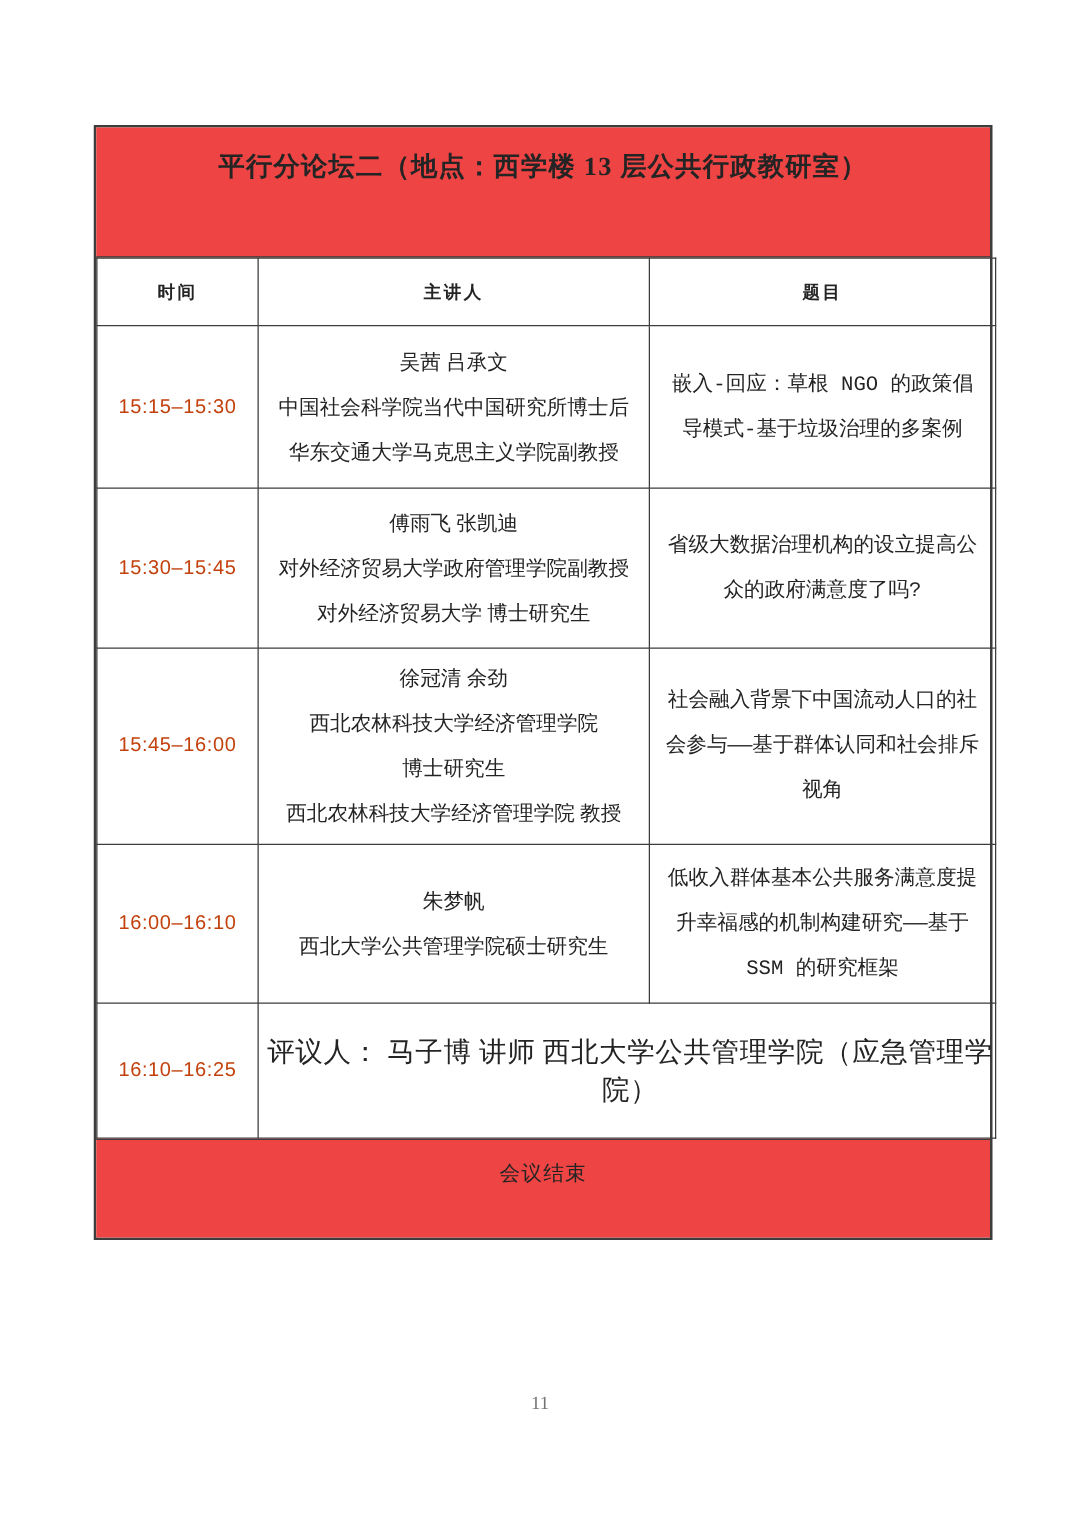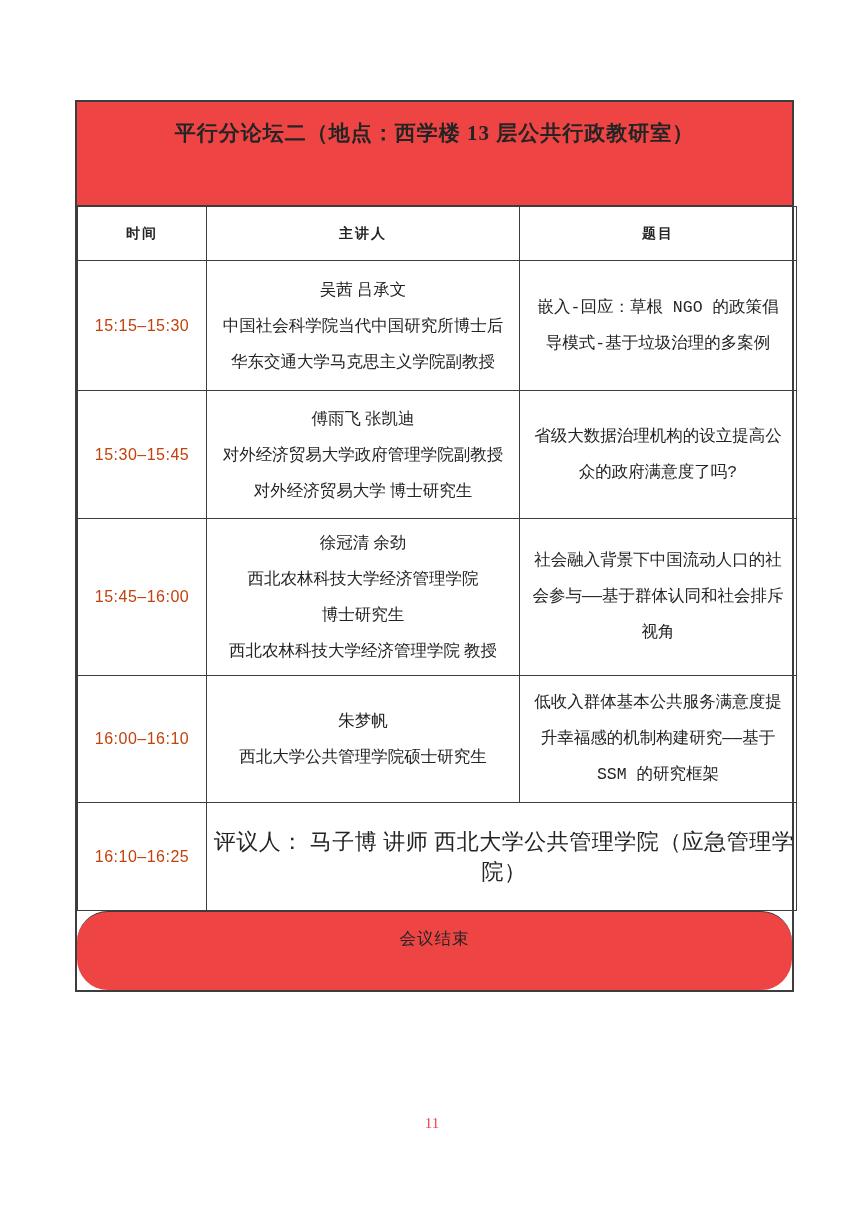--- a/index.html
+++ b/index.html
@@ -74,31 +74,30 @@
     text-align: left;
     font-size: 22px;
     padding-left: 5px;
     letter-spacing: 0.5px;
   }
   .closing-footer {
     height: 79px;
     border-top: 1px solid #3d3d3d;
     text-align: center;
     padding-top: 9px;
-    border-radius: 31px;
   }
   .closing-line { font-size: 16.5px; line-height: 35px; letter-spacing: 1px; }
   .page-number {
     position: absolute;
     top: 1115px; left: 0;
     width: 100%;
     text-align: center;
     font-family: "Liberation Serif", "DejaVu Serif", serif;
     font-size: 15px;
-    color: #ef4444;
+    color: #737373;
   }
 </style>
 </head>
 <body>
 
 <div class="doc-table">
 
   <div class="forum-header green-block">
     <div class="forum-title">平行分论坛二（地点：西学楼 13 层公共行政教研室）</div>
   </div>

